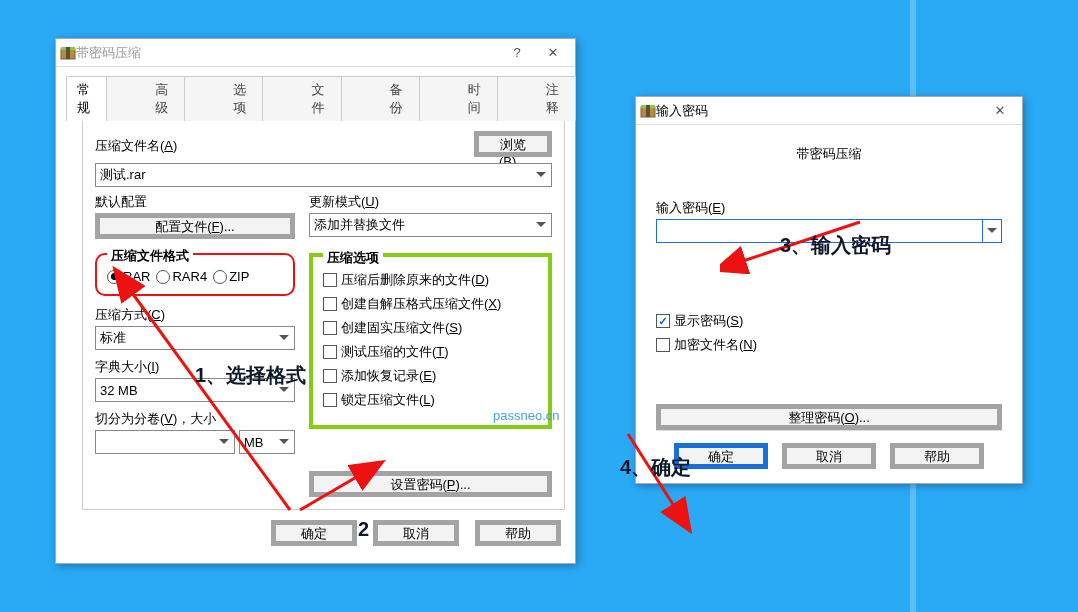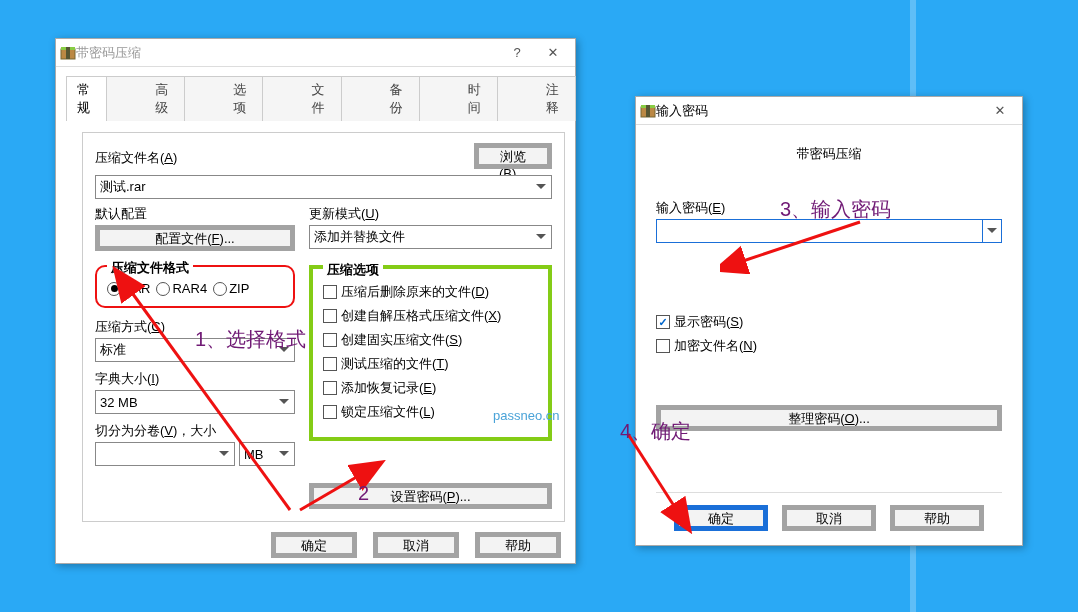--- a/index.html
+++ b/index.html
@@ -1,25 +1,25 @@
 <!DOCTYPE html>
 <html><head>
 <meta charset="utf-8">
 <style>
 * { box-sizing: border-box; margin: 0; padding: 0; font-family: "Microsoft YaHei", "SimSun", sans-serif; font-size: 13px; }
 body { background: #2aa9f5; width: 1078px; height: 612px; position: relative; overflow: hidden; }
 .desktop-bar { position: absolute; top: 0; left: 910px; width: 6px; height: 100%; background: rgba(255,255,255,0.25); }
 .window { position: absolute; background: #fff; border: 1px solid #aaa; box-shadow: 2px 2px 8px rgba(0,0,0,0.3); }
 .win1 { left: 55px; top: 38px; width: 521px; height: 526px; }
-.win2 { left: 635px; top: 96px; width: 388px; height: 450px; }
+.win2 { left: 635px; top: 96px; width: 388px; height: 388px; }
 .titlebar { display: flex; align-items: center; height: 28px; padding: 0 4px; background: #fff; border-bottom: 1px solid #ddd; }
 .titlebar .title { flex: 1; color: #999; }
 .win2 .titlebar .title { color: #000; }
 .titlebar .btn { width: 36px; text-align: center; color: #555; cursor: default; line-height: 28px; }
-.tabs { display: flex; margin: 8px 0 12px 10px; }
+.tabs { display: flex; margin: 8px 0 0 10px; }
 .tab { border: 1px solid #ccc; border-bottom: none; padding: 4px 10px; background: #fff; margin-right: -1px; position: relative; top: 1px; }
 .tab.active { background: #fff; z-index: 2; }
 .tab:not(.active) { background: #f5f5f5; color: #444; padding-left: 48px; }
 .tabpanel { border: 1px solid #ccc; margin: 0 10px 0 26px; padding: 10px 12px 12px 12px; }
 .row { margin-bottom: 6px; }
 .label { display: block; margin-bottom: 2px; }
 .underline { text-decoration: underline; }
 .input, .select { width: 100%; height: 24px; border: 1px solid #888; background: #fff; padding: 0 4px; }
 .select { appearance: none; background: #fff; position: relative; }
 .select-wrap { position: relative; }
@@ -35,21 +35,21 @@
 .radio.checked::after { content: ""; width: 7px; height: 7px; background: #000; border-radius: 50%; }
 .checkbox { width: 14px; height: 14px; border: 1px solid #555; display: inline-flex; align-items: center; justify-content: center; margin-right: 4px; }
 .checkbox.checked::after { content: "✓"; font-size: 11px; color: #0066cc; font-weight: bold; line-height: 1; }
 .check-row { display: flex; align-items: center; margin-bottom: 6px; }
 .cols { display: flex; gap: 14px; }
 .col-left { width: 200px; }
 .col-right { flex: 1; }
 .bottom-btns { display: flex; justify-content: flex-end; gap: 16px; padding: 10px 14px 12px 0; }
 .bottom-btns .btn-std { width: 86px; }
 .wide-btn { width: 100%; }
-.annotation { position: absolute; color: #701a75; font-size: 20px; font-weight: normal; pointer-events: none; z-index: 50; }
+.annotation { position: absolute; color: #0f172a; font-size: 20px; font-weight: bold; pointer-events: none; z-index: 50; margin-top: 36px; }
 .arrow { position: absolute; pointer-events: none; z-index: 49; }
 .watermark { position: absolute; left: 493px; top: 408px; color: #4aa3d8; font-size: 13px; z-index: 10; pointer-events: none; }
 .pwd-combo { display: flex; }
 .pwd-combo .input { flex: 1; border-right: none; border-color: #1a6fd8; }
 .pwd-combo .drop { width: 20px; border: 1px solid #1a6fd8; display: flex; align-items: center; justify-content: center; }
 .pwd-combo .drop::after { content: ""; border: 5px solid transparent; border-top-color: #555; margin-top: 4px; }
 .win2-body { padding: 16px 20px 0 20px; display: flex; flex-direction: column; height: calc(100% - 28px); }
 .win2-body .subtitle { text-align: center; margin: 4px 0 36px 0; }
 .win2-bottom { margin-top: auto; border-top: 1px solid #ddd; padding: 12px 0 14px 0; display: flex; gap: 14px; justify-content: center; }
 .win2-bottom .btn-std { width: 94px; }

